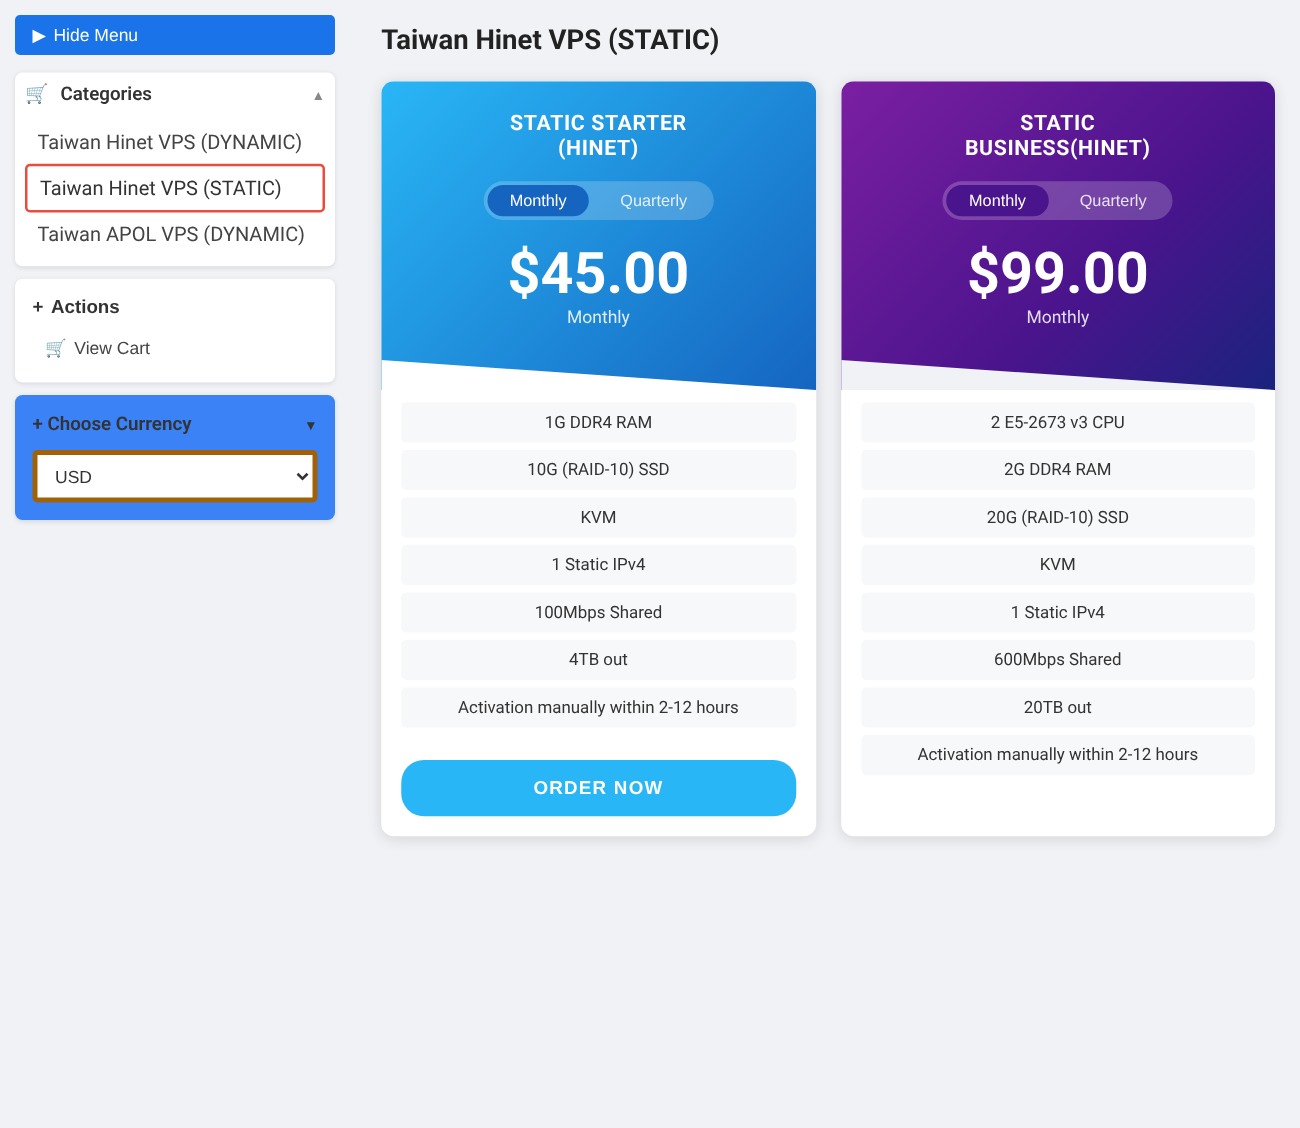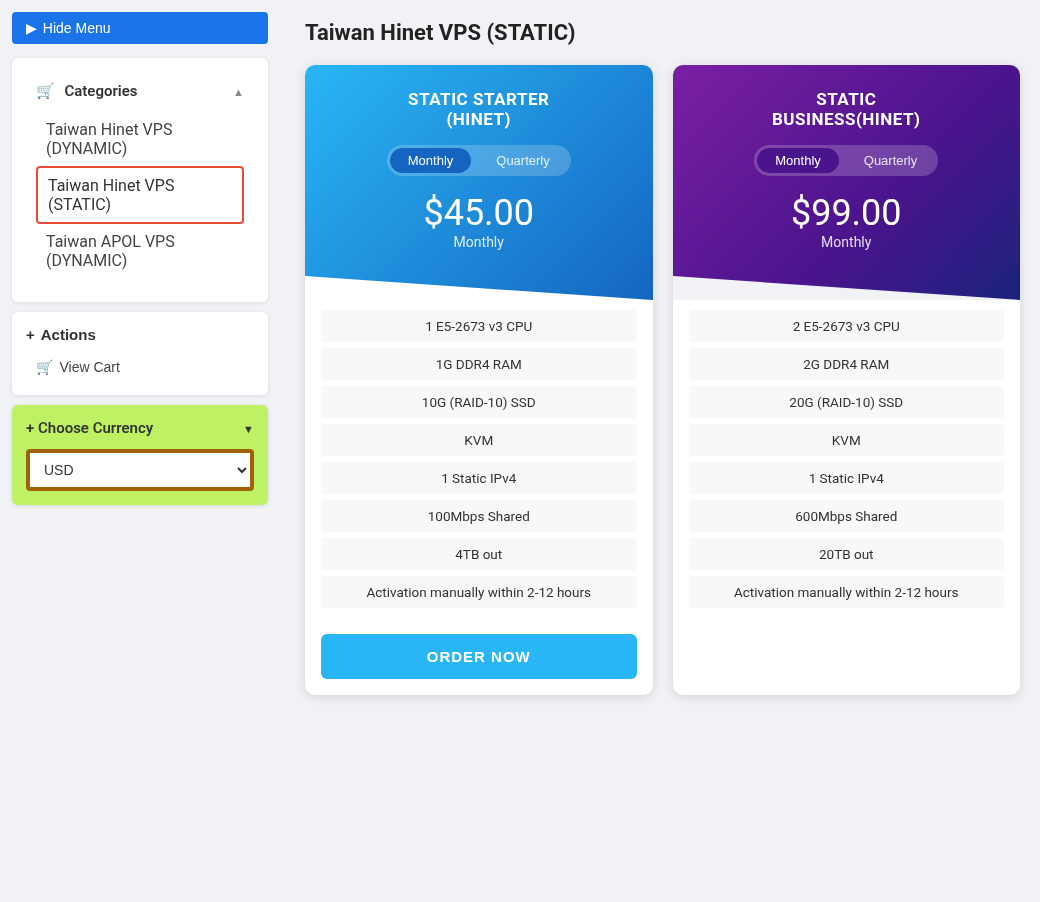--- a/index.html
+++ b/index.html
@@ -33,21 +33,21 @@
       padding: 8px 14px;
       cursor: pointer;
       font-size: 14px;
       font-weight: 500;
       margin-bottom: 4px;
     }
 
     .sidebar-card {
       background: white;
       border-radius: 6px;
-      padding: 24px;
+      padding: 8px;
       box-shadow: 0 1px 4px rgba(0,0,0,0.1);
     }
 
     .sidebar-card-header {
       display: flex;
       align-items: center;
       justify-content: space-between;
       font-size: 15px;
       font-weight: 600;
       color: #333;
@@ -98,21 +98,21 @@
       gap: 6px;
       background: none;
       border: none;
       font-size: 14px;
       color: #444;
       cursor: pointer;
       padding: 6px 10px;
     }
 
     .currency-card {
-      background: #bef264;
+      background: #3b82f6;
       border-radius: 6px;
       padding: 14px;
       box-shadow: 0 1px 4px rgba(0,0,0,0.1);
     }
 
     .currency-header {
       display: flex;
       align-items: center;
       justify-content: space-between;
       font-size: 15px;
@@ -210,22 +210,22 @@
       color: white;
     }
     .billing-btn.inactive {
       background: transparent;
       color: rgba(255,255,255,0.85);
       padding-left: 25px;
     }
 
     .plan-price {
       color: white;
-      font-size: 36px;
-      font-weight: 400;
+      font-size: 46px;
+      font-weight: 700;
       display: block;
     }
 
     .plan-period {
       color: rgba(255,255,255,0.85);
       font-size: 14px;
     }
 
     
     .plan-header-blue::after {
@@ -265,21 +265,21 @@
       text-align: center;
     }
 
     .order-btn-blue {
       display: block;
       margin: 10px 16px 16px;
       background: #29b6f6;
       color: white;
       text-align: center;
       padding: 14px;
-      border-radius: 6px;
+      border-radius: 18px;
       font-size: 15px;
       font-weight: 700;
       letter-spacing: 1px;
       border: none;
       cursor: pointer;
       text-transform: uppercase;
       width: calc(100% - 32px);
     }
 
     .chevron-down::after { content: '▼'; font-size: 11px; }
@@ -348,21 +348,20 @@
           <span>(HINET)</span>
         </div>
         <div class="billing-toggle">
           <button class="billing-btn active-blue">Monthly</button>
           <button class="billing-btn inactive">Quarterly</button>
         </div>
         <span class="plan-price">$45.00</span>
         <div class="plan-period">Monthly</div>
       </div>
       <div class="plan-features">
-        <div class="feature-row">1 E5-2673 v3 CPU</div>
         <div class="feature-row">1G DDR4 RAM</div>
         <div class="feature-row">10G (RAID-10) SSD</div>
         <div class="feature-row">KVM</div>
         <div class="feature-row">1 Static IPv4</div>
         <div class="feature-row">100Mbps Shared</div>
         <div class="feature-row">4TB out</div>
         <div class="feature-row">Activation manually within 2-12 hours</div>
       </div>
       <button class="order-btn-blue">ORDER NOW</button>
     </div>

